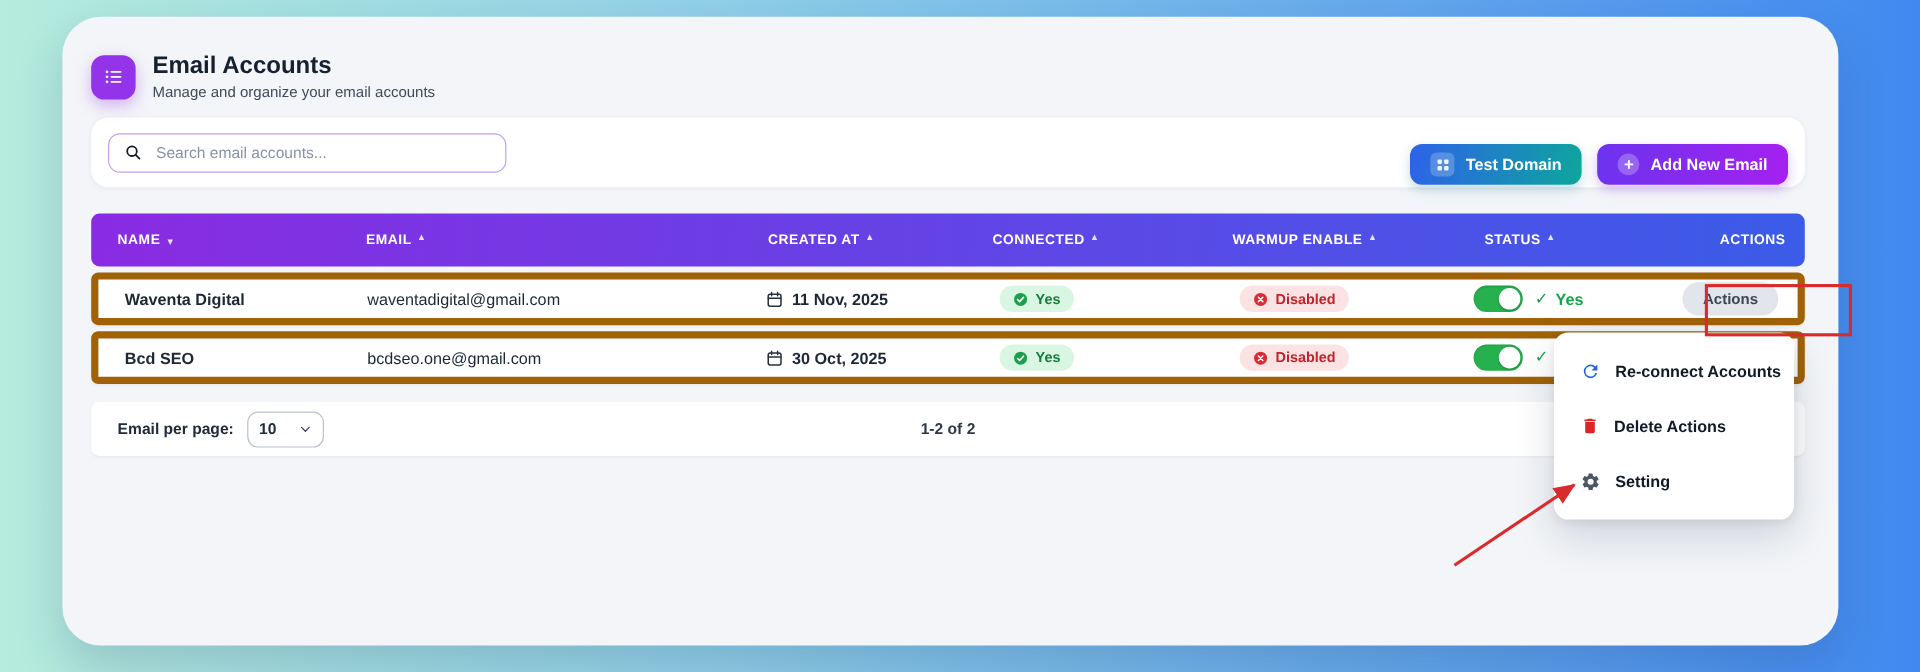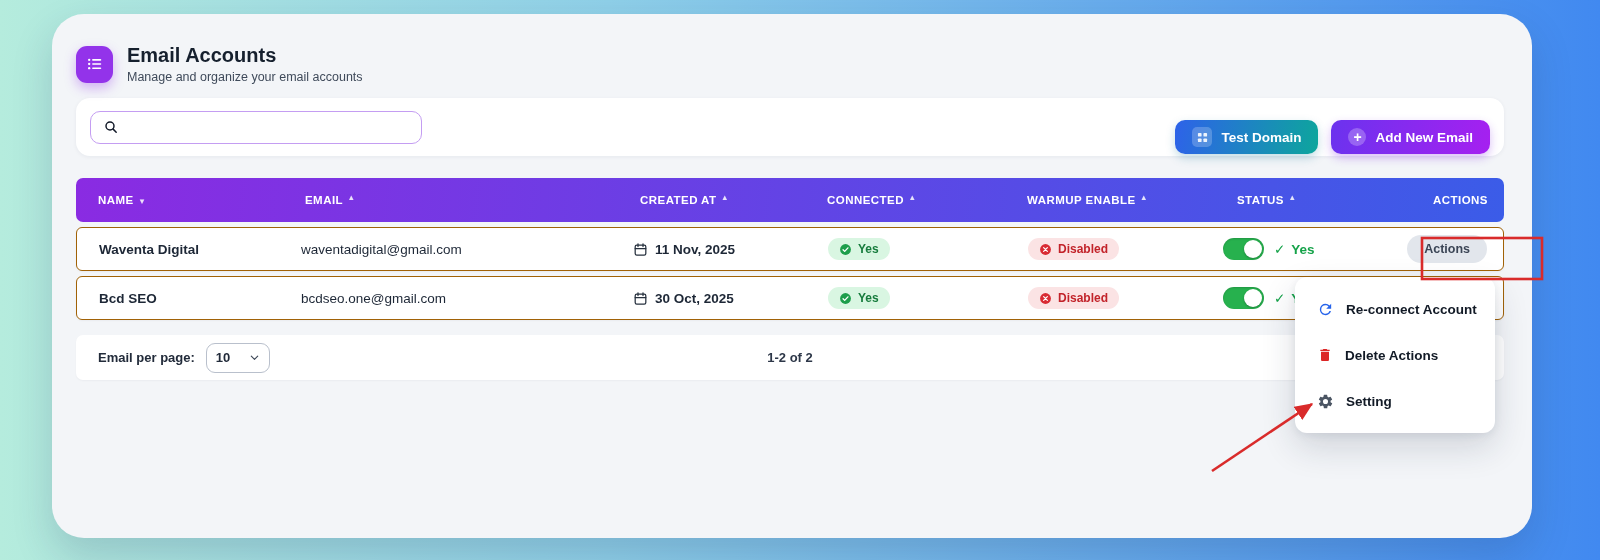--- a/index.html
+++ b/index.html
@@ -41,21 +41,21 @@
     display:flex;align-items:center;justify-content:center;font-size:14px;font-weight:700;line-height:1;}
   
   .table{margin-top:22px;}
   .grid{display:grid;grid-template-columns:214px 330px 190px 195px 205px 185px 1fr;align-items:center;}
   .thead{background:linear-gradient(95deg,#8a2be2,#3b5ce8);border-radius:7px;color:#fff;height:44px;}
   .th{font-size:11.5px;font-weight:700;letter-spacing:.45px;display:flex;align-items:center;gap:6px;}
   .caret{font-size:9px;opacity:.85;position:relative;top:-3px;}
   .c1{padding-left:22px;} .c2{padding-left:15px;} .c3{padding-left:20px;}
   .c4{padding-left:17px;} .c5{padding-left:22px;} .c6{padding-left:27px;}
   .c7{justify-content:flex-end;padding-right:16px;display:flex;}
-  .row{background:#fff;height:44px;margin-top:5px;border-radius:6px;border:1px solid #a16207;
+  .row{background:#fff;height:44px;margin-top:5px;border-radius:6px;border:6px solid #a16207;
     box-sizing:border-box;font-size:13.5px;color:#1d2736;box-shadow:0 1px 2px rgba(20,30,60,.04);}
   .cell{display:flex;align-items:center;}
   .name{font-weight:600;}
   .date{display:flex;align-items:center;gap:7px;font-weight:600;}
   .pill{display:inline-flex;align-items:center;gap:6px;font-size:12px;font-weight:700;
     padding:4px 11px;border-radius:999px;}
   .pill-yes{background:#d9f6e2;color:#177c3d;}
   .pill-dis{background:#fbe3e4;color:#c2232a;}
   .toggle{width:41px;height:22px;border-radius:12px;background:#27b14e;position:relative;
     box-shadow:inset 0 1px 2px rgba(0,0,0,.15);cursor:pointer;flex:none;}
@@ -106,20 +106,21 @@
   </div>
 
   <div class="toolbar">
     <div class="search">
       <span style="display:flex;">
         <svg width="16" height="16" viewBox="0 0 24 24" fill="none">
           <circle cx="10.5" cy="10.5" r="6" stroke="#111827" stroke-width="2.2"></circle>
           <path d="M15.2 15.2l4.6 4.6" stroke="#111827" stroke-width="2.2" stroke-linecap="round"></path>
         </svg>
       </span>
+      <input type="text" placeholder="Search email accounts..." style="">
     </div>
     <div class="toolbar-actions">
       <button class="btn btn-test">
         <span class="icon-chip">
           <svg width="11" height="11" viewBox="0 0 12 12">
             <rect x="1" y="1" width="4" height="4" rx="1" fill="#fff" opacity=".9"></rect>
             <rect x="7" y="1" width="4" height="4" rx="1" fill="#fff" opacity=".9"></rect>
             <rect x="1" y="7" width="4" height="4" rx="1" fill="#fff" opacity=".9"></rect>
             <rect x="7" y="7" width="4" height="4" rx="1" fill="#fff" opacity=".9"></rect>
           </svg>
@@ -267,21 +268,21 @@
   </div>
 </div>
 
 <div class="menu">
   <div class="menu-item">
     <span style="display:flex;">
       <svg width="17" height="17" viewBox="0 0 24 24">
         <path d="M17.65 6.35A7.96 7.96 0 0 0 12 4a8 8 0 1 0 7.73 10h-2.08A6 6 0 1 1 12 6c1.66 0 3.14.69 4.22 1.78L13 11h7V4l-2.35 2.35z" fill="#2563eb"></path>
       </svg>
     </span>
-    <span>Re-connect Account</span>
+    <span>Re-connect Accounts</span>
   </div>
   <div class="menu-item">
     <span style="display:flex;">
       <svg width="16" height="16" viewBox="0 0 24 24">
         <path d="M6 19c0 1.1.9 2 2 2h8c1.1 0 2-.9 2-2V7H6v12zM19 4h-3.5l-1-1h-5l-1 1H5v2h14V4z" fill="#dc2626"></path>
       </svg>
     </span>
     <span>Delete Actions</span>
   </div>
   <div class="menu-item">

